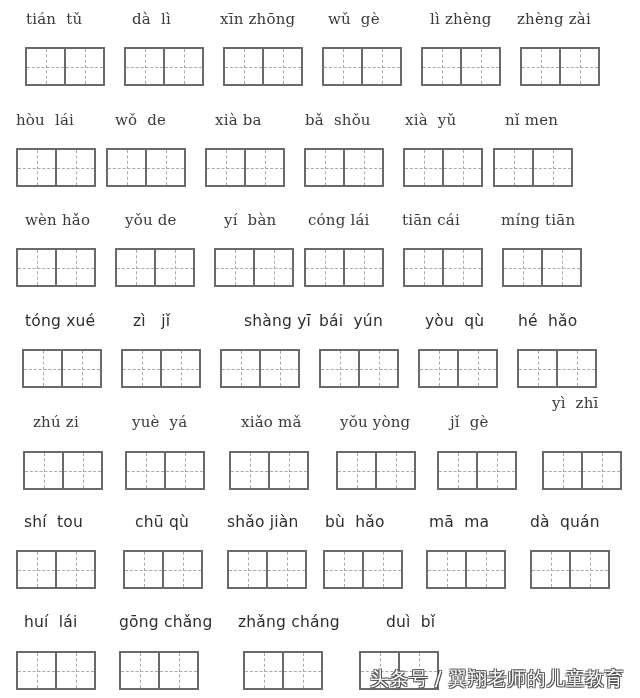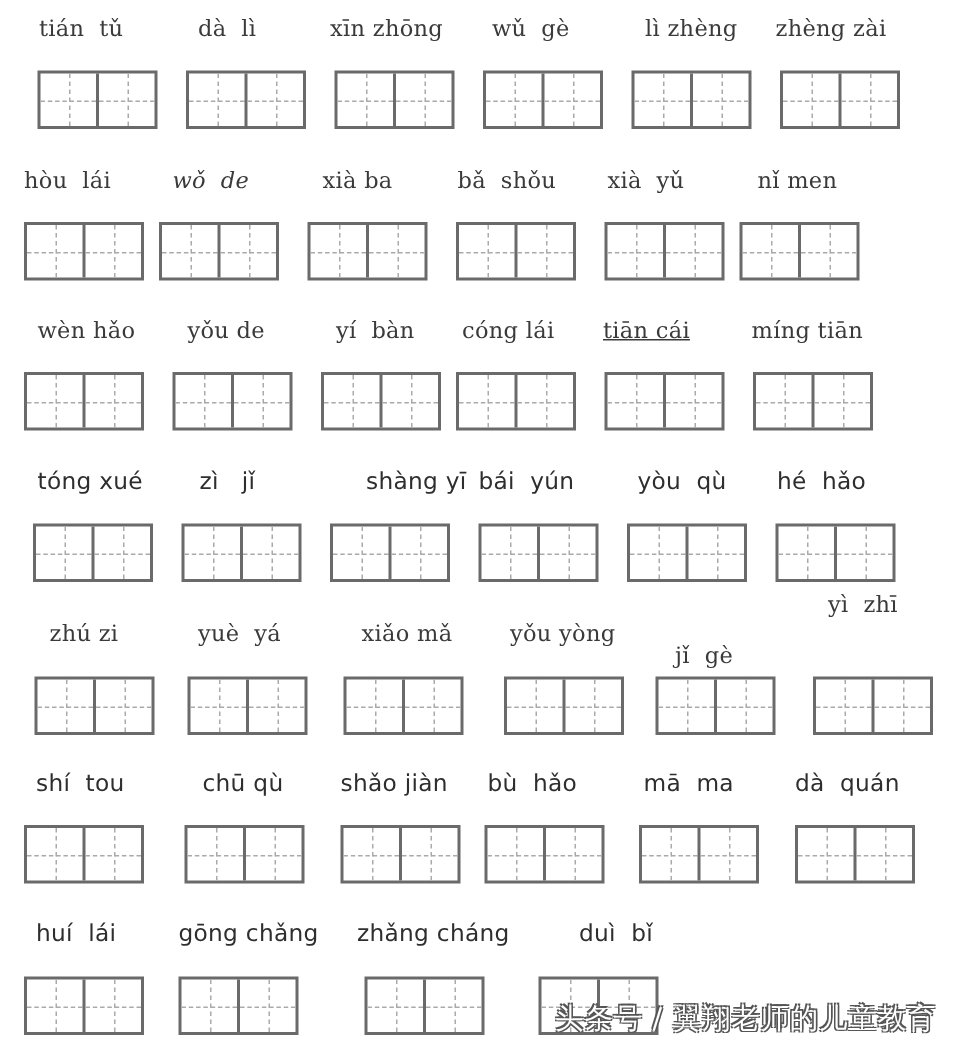--- a/index.html
+++ b/index.html
@@ -46,21 +46,21 @@
     <div class="pinyin" style="left: 517px; top: 10px;">zhèng zài</div>
     <div class="grid" style="left: 520px; top: 47px;">
       <div class="cell"></div>
       <div class="cell"></div>
     </div>
     <div class="pinyin" style="left: 16px; top: 111px;">hòu  lái</div>
     <div class="grid" style="left: 16px; top: 148px;">
       <div class="cell"></div>
       <div class="cell"></div>
     </div>
-    <div class="pinyin" style="left: 115px; top: 111px; font-style: italic;">wǒ  de</div>
+    <div class="pinyin" style="left: 115px; top: 111px;">wǒ  de</div>
     <div class="grid" style="left: 106px; top: 148px;">
       <div class="cell"></div>
       <div class="cell"></div>
     </div>
     <div class="pinyin" style="left: 215px; top: 111px;">xià ba</div>
     <div class="grid" style="left: 205px; top: 148px;">
       <div class="cell"></div>
       <div class="cell"></div>
     </div>
     <div class="pinyin" style="left: 305px; top: 111px;">bǎ  shǒu</div>
@@ -91,21 +91,21 @@
     <div class="pinyin" style="left: 224px; top: 211px;">yí  bàn</div>
     <div class="grid" style="left: 214px; top: 248px;">
       <div class="cell"></div>
       <div class="cell"></div>
     </div>
     <div class="pinyin" style="left: 308px; top: 211px;">cóng lái</div>
     <div class="grid" style="left: 304px; top: 248px;">
       <div class="cell"></div>
       <div class="cell"></div>
     </div>
-    <div class="pinyin" style="left: 402px; top: 211px; text-decoration: underline;">tiān cái</div>
+    <div class="pinyin" style="left: 402px; top: 211px;">tiān cái</div>
     <div class="grid" style="left: 403px; top: 248px;">
       <div class="cell"></div>
       <div class="cell"></div>
     </div>
     <div class="pinyin" style="left: 501px; top: 211px;">míng tiān</div>
     <div class="grid" style="left: 502px; top: 248px;">
       <div class="cell"></div>
       <div class="cell"></div>
     </div>
     <div class="pinyin sans" style="left: 25px; top: 312px;">tóng xué</div>
@@ -151,21 +151,21 @@
     <div class="pinyin" style="left: 241px; top: 413px;">xiǎo mǎ</div>
     <div class="grid" style="left: 229px; top: 451px;">
       <div class="cell"></div>
       <div class="cell"></div>
     </div>
     <div class="pinyin" style="left: 340px; top: 413px;">yǒu yòng</div>
     <div class="grid" style="left: 336px; top: 451px;">
       <div class="cell"></div>
       <div class="cell"></div>
     </div>
-    <div class="pinyin" style="left: 450px; top: 413px; margin-top: 15px;">jǐ  gè</div>
+    <div class="pinyin" style="left: 450px; top: 413px;">jǐ  gè</div>
     <div class="grid" style="left: 437px; top: 451px;">
       <div class="cell"></div>
       <div class="cell"></div>
     </div>
     <div class="pinyin" style="left: 552px; top: 394px;">yì  zhī</div>
     <div class="grid" style="left: 542px; top: 451px;">
       <div class="cell"></div>
       <div class="cell"></div>
     </div>
     <div class="pinyin sans" style="left: 24px; top: 513px;">shí  tou</div>

